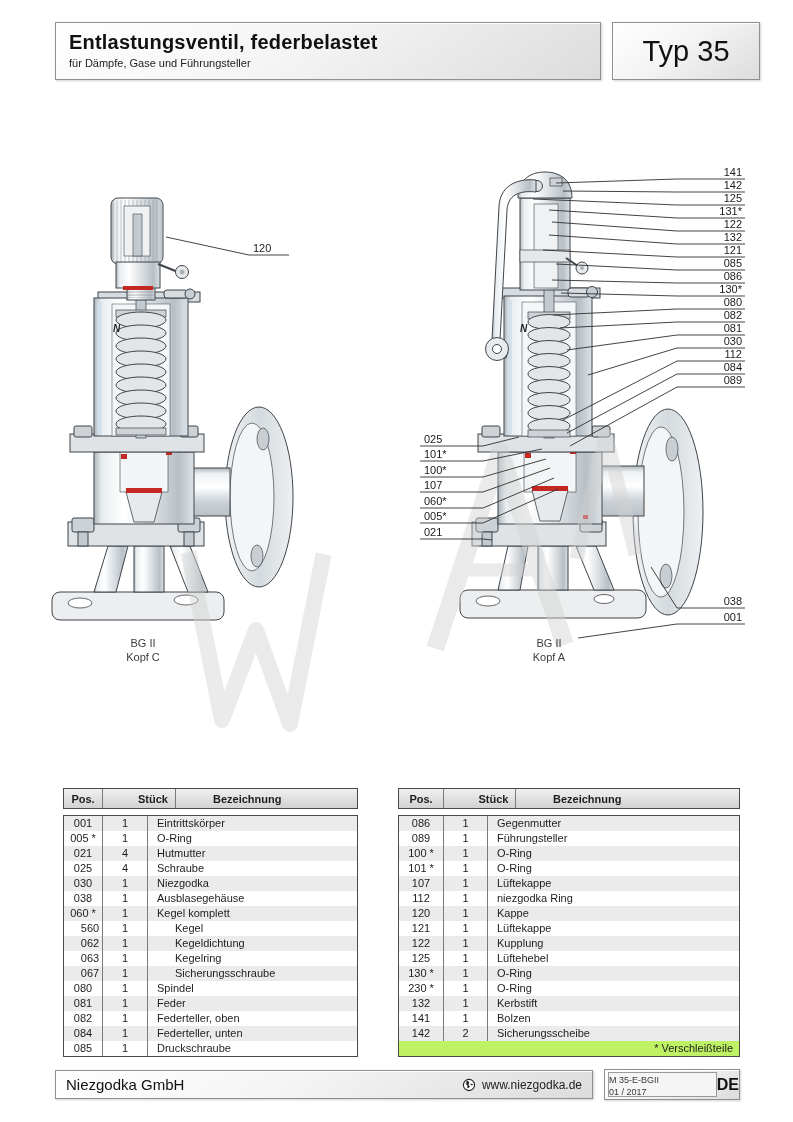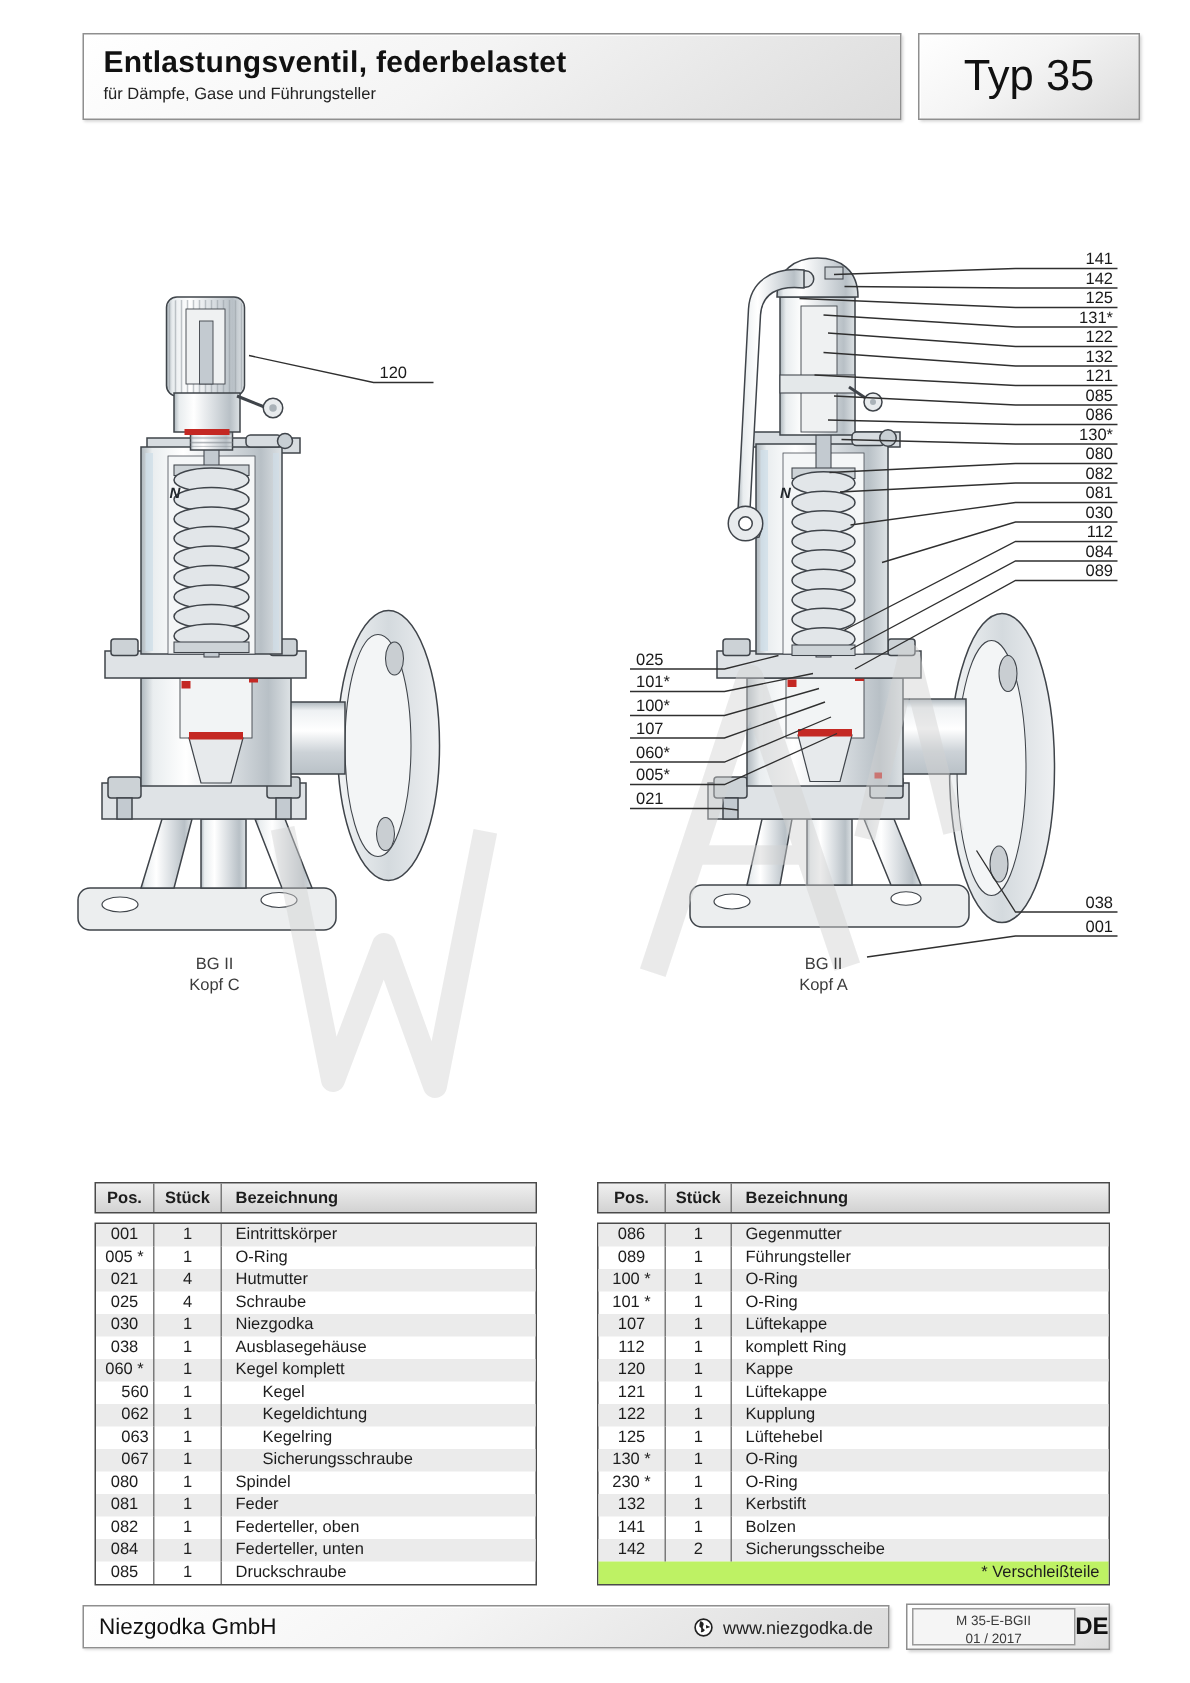--- a/index.html
+++ b/index.html
@@ -19,21 +19,21 @@
   .co-label{font-family:"Liberation Sans",sans-serif;font-size:11px;fill:#1a1a1a;}
   .co-line{fill:none;stroke:#2f2f2f;stroke-width:.9;}
   .caption{position:absolute;width:80px;text-align:center;font-size:11px;line-height:14px;color:#3c3c3c;}
   .caption-left{left:103px;top:636px;}
   .caption-right{left:509px;top:636px;}
   
   .ptable{position:absolute;top:788px;font-size:11px;color:#1d1d1d;}
   .ptable.left{left:63px;width:295px;}
   .ptable.right{left:398px;width:342px;}
   .thead{display:flex;height:21px;line-height:20px;font-weight:bold;box-sizing:border-box;
-         border:1px solid #4a4a4a;background:linear-gradient(#f0f0f0,#d2d2d2);}
+         border:1px solid #4a4a4a;background:linear-gradient(#f0f0f0,#d2d2d2);gap:28px;}
   .thead .c{border-right:1px solid #4a4a4a;}
   .thead .c:last-child{border-right:none;}
   .tbody{margin-top:6px;border:1px solid #4a4a4a;box-sizing:border-box;background:#fff;}
   .trow{display:flex;height:15px;line-height:15px;}
   .trow.alt{background:#ebebeb;}
   .c{box-sizing:border-box;}
   .c.pos{width:39px;text-align:center;border-right:1px solid #7a7a7a;}
   .c.qty{width:45px;text-align:center;border-right:1px solid #7a7a7a;}
   .c.name{flex:1;padding-left:9px;text-align:left;}
   .ptable.right .c.pos{width:45px;}
@@ -41,21 +41,21 @@
   .trow.indent .c.pos{padding-left:14px;}
   .trow.indent .c.name{padding-left:27px;}
   .tfoot-note{height:15px;line-height:15px;text-align:right;padding-right:6px;background:#bef264;}
   
   .footer-bar{left:55px;top:1070px;width:538px;height:29px;display:flex;align-items:center;
               justify-content:space-between;padding:0 10px;}
   .company{font-size:15px;font-weight:normal;color:#111;}
   .web{display:flex;align-items:center;gap:6px;font-size:12px;color:#222;}
   .footer-right{left:604px;top:1069px;width:136px;height:31px;display:flex;align-items:center;}
   .doc-box{margin-left:3px;width:114px;height:25px;border:1px solid #9a9a9a;background:#f5f5f5;
-           text-align:center;font-size:9px;line-height:12px;color:#3a3a3a;box-sizing:border-box;padding-top:1px;}
+           font-size:9px;line-height:12px;color:#3a3a3a;box-sizing:border-box;padding-top:1px;}
   .de{flex:1;text-align:center;font-weight:bold;font-size:16px;color:#111;}
 </style>
 </head>
 <body>
 
 <div class="page">
 
   <div class="gbox title-box">
     <h1>Entlastungsventil, federbelastet</h1>
     <div class="sub">für Dämpfe, Gase und Führungsteller</div>
@@ -465,21 +465,21 @@
             <div class="c name">O-Ring</div>
           </div>
           <div class="trow alt">
             <div class="c pos">107</div>
             <div class="c qty">1</div>
             <div class="c name">Lüftekappe</div>
           </div>
           <div class="trow">
             <div class="c pos">112</div>
             <div class="c qty">1</div>
-            <div class="c name">komplett Ring</div>
+            <div class="c name">niezgodka Ring</div>
           </div>
           <div class="trow alt">
             <div class="c pos">120</div>
             <div class="c qty">1</div>
             <div class="c name">Kappe</div>
           </div>
           <div class="trow">
             <div class="c pos">121</div>
             <div class="c qty">1</div>
             <div class="c name">Lüftekappe</div>

